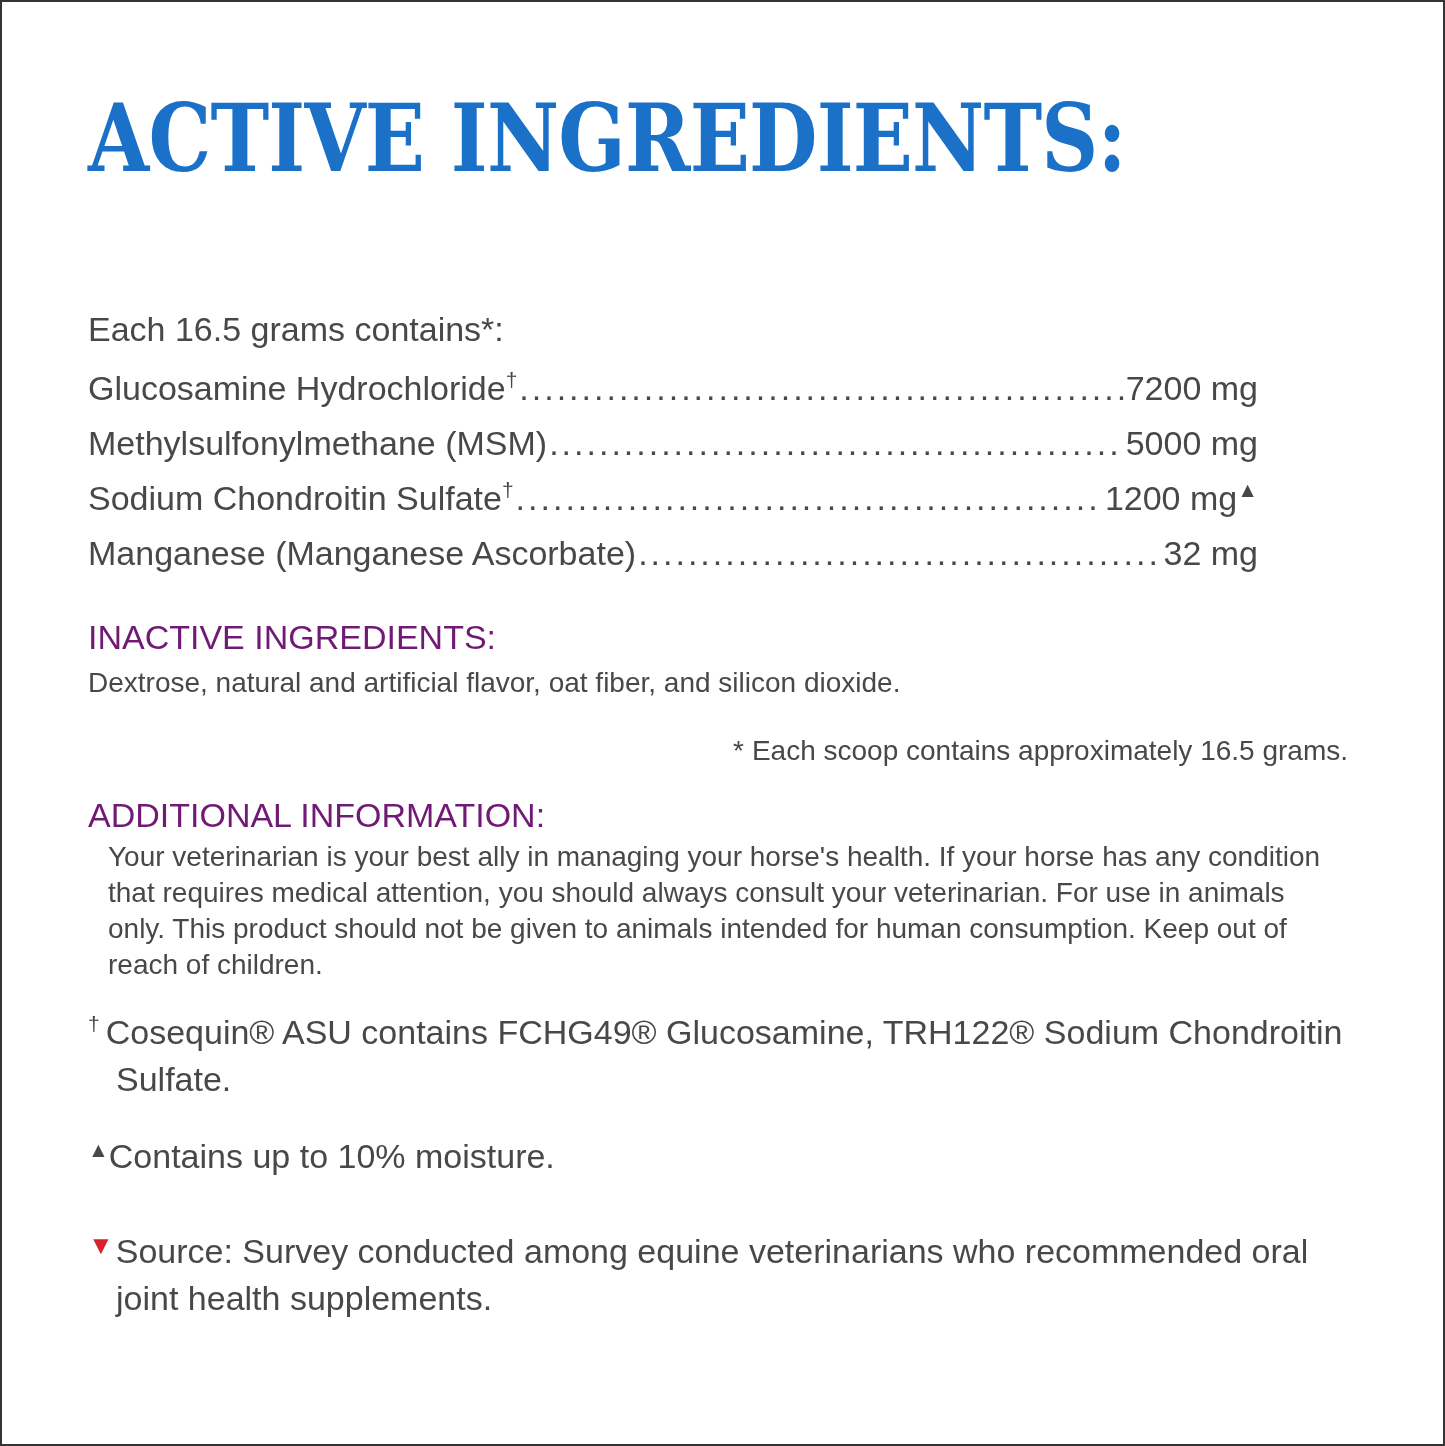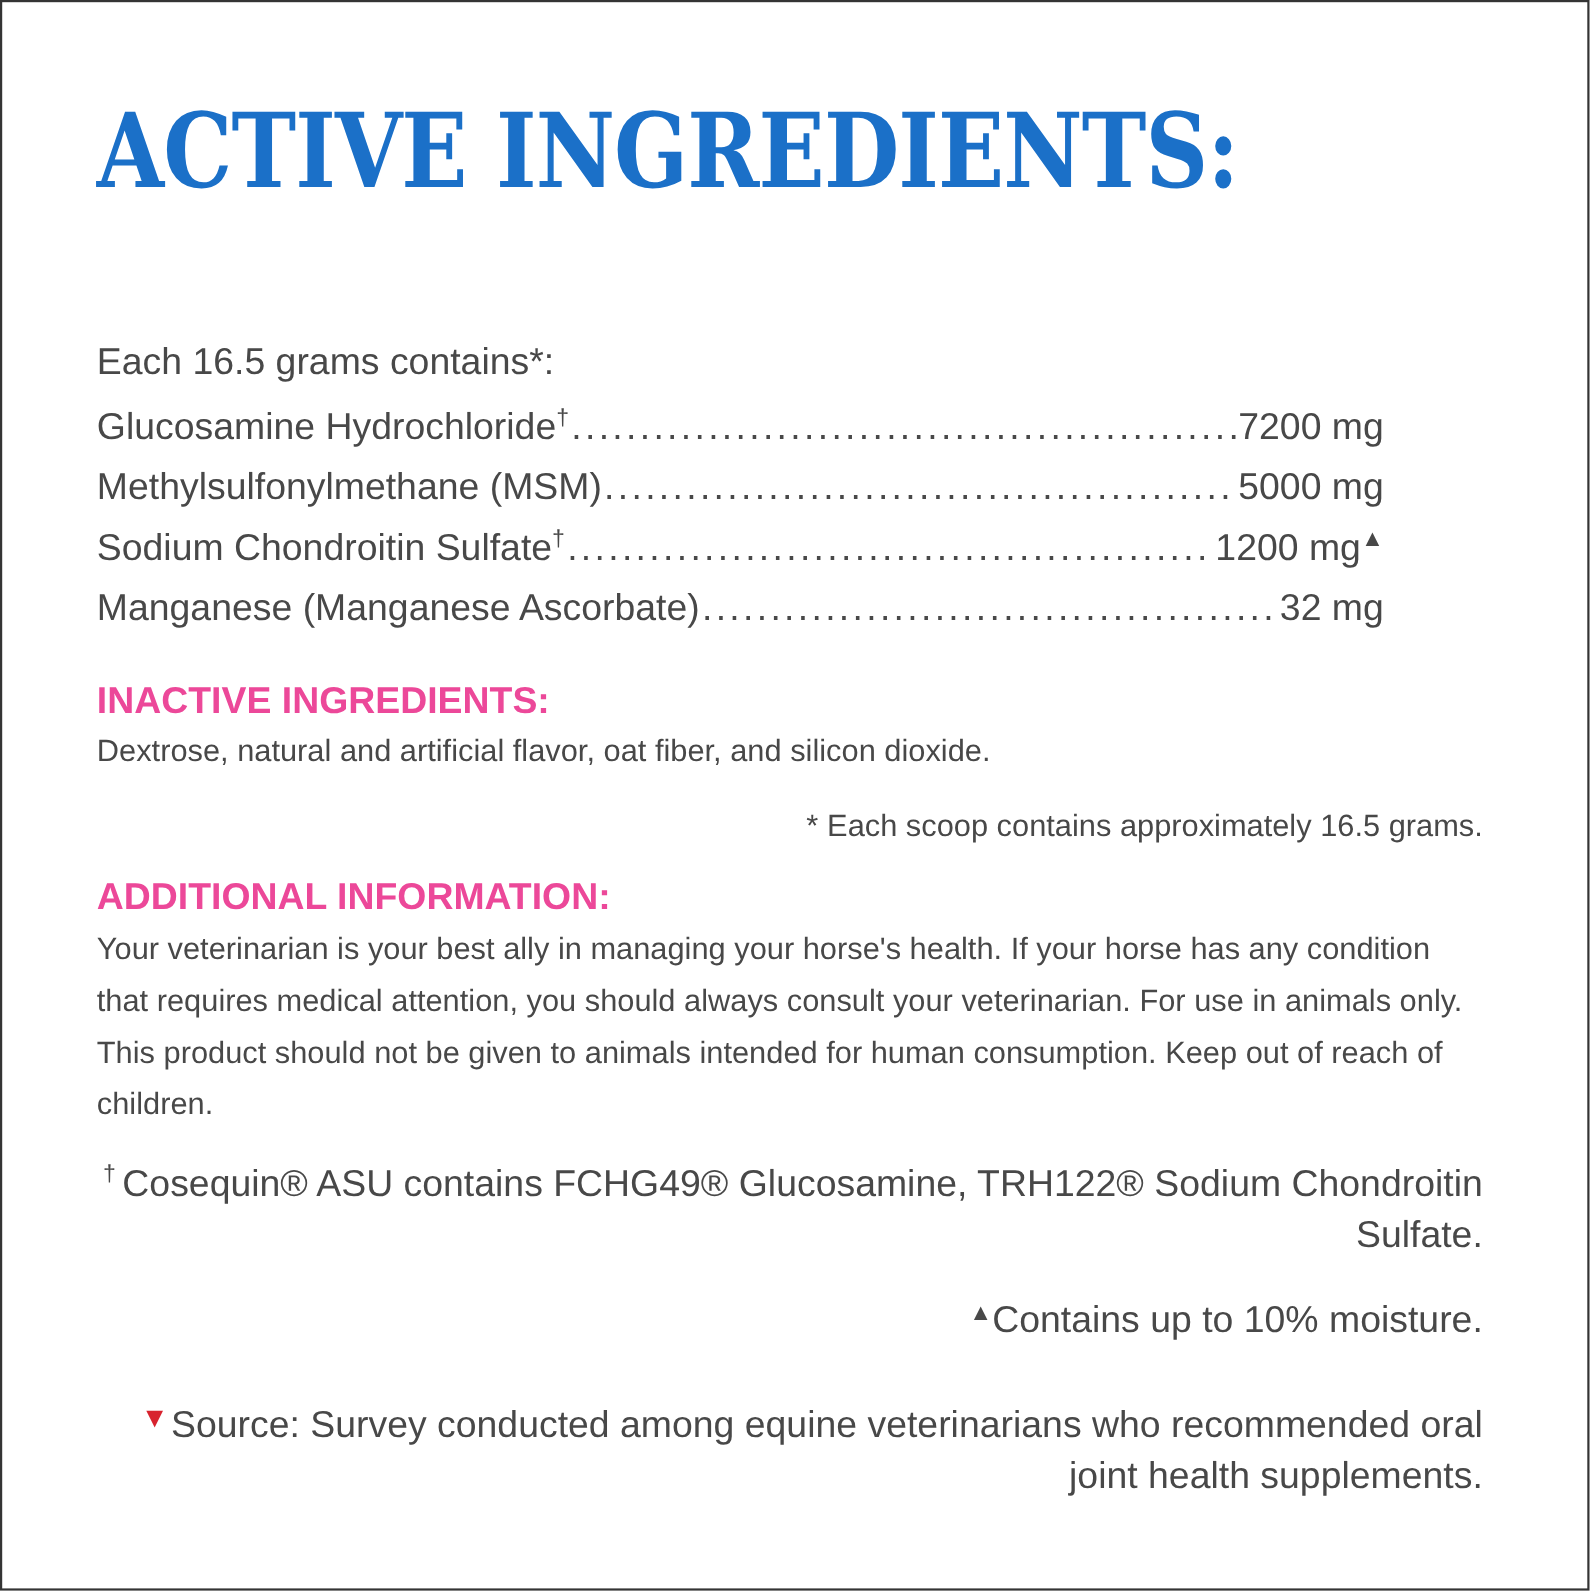--- a/index.html
+++ b/index.html
@@ -52,34 +52,34 @@
   }
   .row .amount { flex: 0 0 auto; }
   .tri-sup {
     font-size: 21px;
     vertical-align: 13px;
     line-height: 0;
   }
 
   .section-heading {
     font-size: 34px;
-    font-weight: bold;
-    color: #ec4899;
+    font-weight: normal;
+    color: #701a75;
     line-height: 44px;
   }
   .inactive { margin-top: 26px; }
   .inactive p { margin-top: 2px; }
 
   .scoop { margin-top: 24px; padding-left: 30px; text-indent: -30px; text-align: right; }
   .scoop .marker { margin-right: 8px; }
 
   .additional { margin-top: 20px; }
-  .additional p { margin-top: 2px; line-height: 47px; }
+  .additional p { margin-top: 2px; line-height: 36px; margin-left: 20px; }
 
-  .fn { font-size: 34px; line-height: 47px; padding-left: 28px; text-indent: -28px; text-align: right; }
+  .fn { font-size: 34px; line-height: 47px; padding-left: 28px; text-indent: -28px; }
   .fn-dagger { margin-top: 26px; }
   .fn-dagger .marker { font-size: 21px; vertical-align: 13px; line-height: 0; margin-right: 6px; }
   .fn-moisture { margin-top: 30px; }
   .fn-moisture .marker { font-size: 21px; vertical-align: 11px; line-height: 0; }
   .fn-source { margin-top: 48px; }
   .fn-source .marker {
     color: var(--marker-red, #d8232e);
     font-size: 26px;
     vertical-align: 9px;
     line-height: 0;

